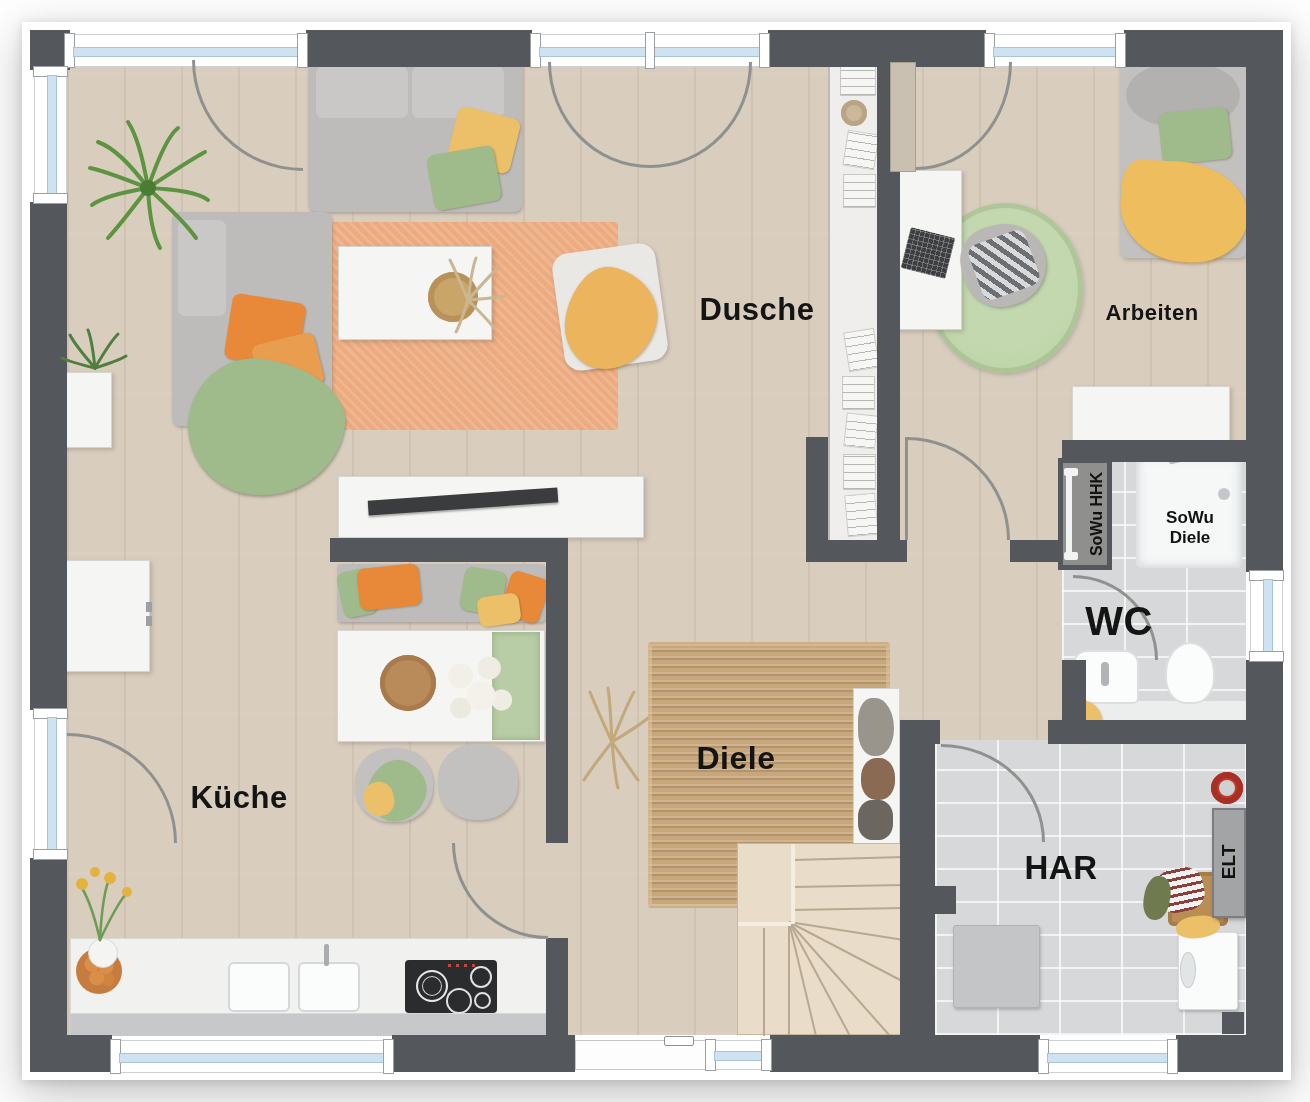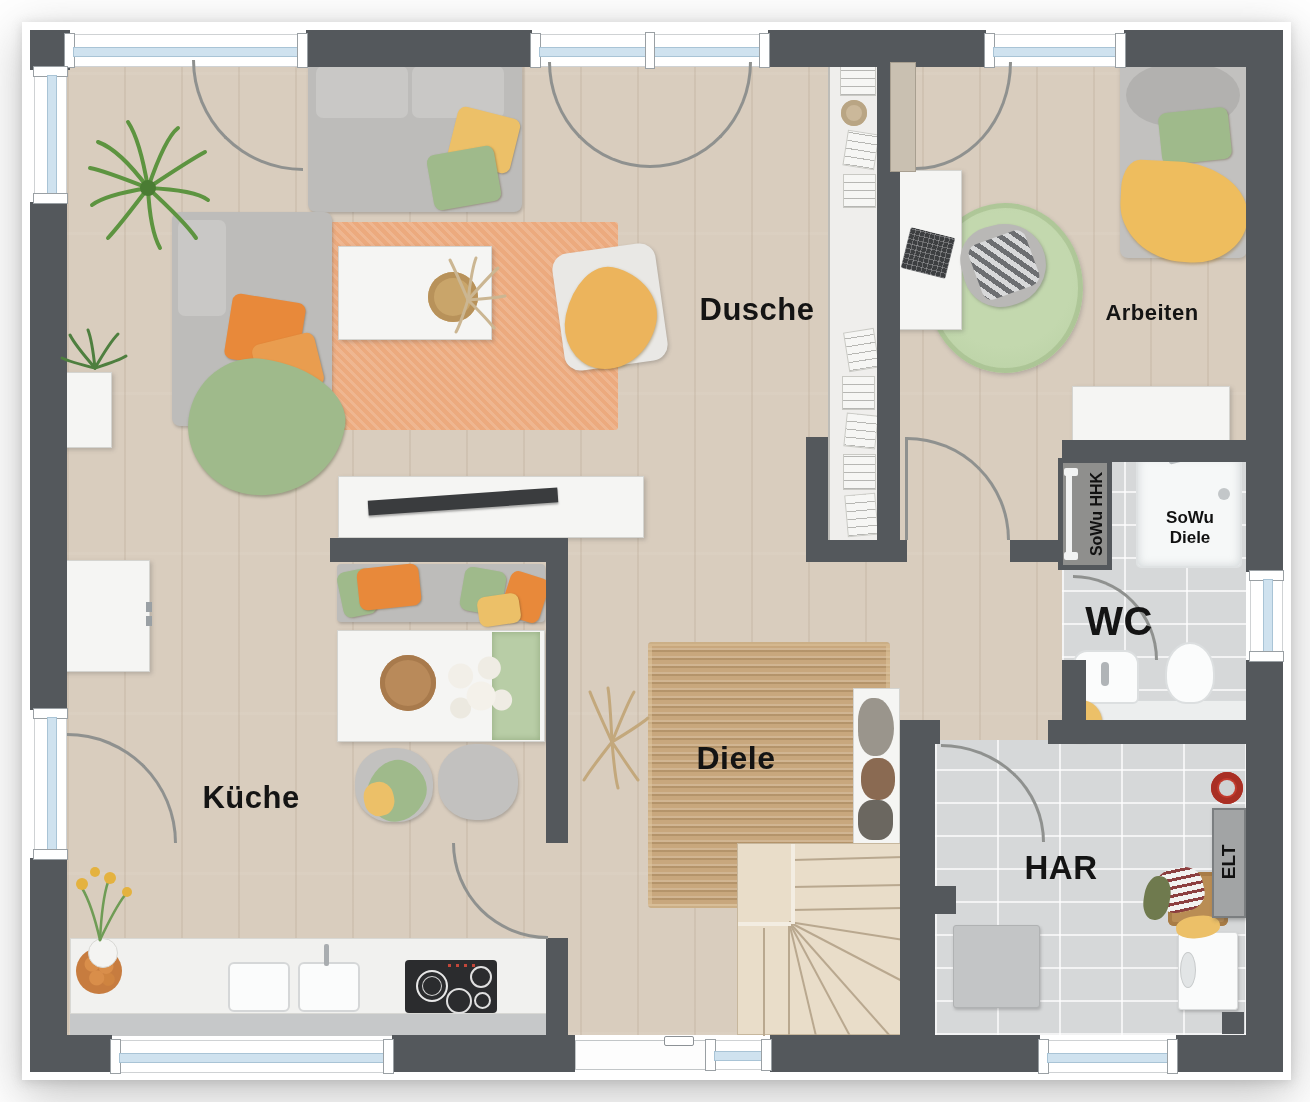--- a/index.html
+++ b/index.html
@@ -322,20 +322,20 @@
       <path d="M100,940 Q115,908 125,895"></path>
     </g>
     <circle cx="82" cy="884" r="6" fill="#e4b23f"></circle>
       <circle cx="110" cy="878" r="6" fill="#e4b23f"></circle>
     <circle cx="127" cy="892" r="5" fill="#e4b23f"></circle>
       <circle cx="95" cy="872" r="5" fill="#e4b23f"></circle>
   </svg>
 
   <div class="abs room-label" style="left:757px;top:310px;font-size:31px;">Dusche</div>
   <div class="abs room-label" style="left:1152px;top:313px;font-size:22px;">Arbeiten</div>
-  <div class="abs room-label" style="left:251px;top:798px;font-size:31px;">Küche</div>
+  <div class="abs room-label" style="left:239px;top:798px;font-size:31px;">Küche</div>
   <div class="abs room-label" style="left:736px;top:758px;font-size:32px;">Diele</div>
   <div class="abs room-label" style="left:1103px;top:621px;font-size:40px;margin-left:16px;">WC</div>
   <div class="abs room-label" style="left:1061px;top:868px;font-size:33px;">HAR</div>
   <div class="abs small-label" style="left:1190px;top:528px;font-size:17px;"><span>SoWu</span><br><span>Diele</span></div>
   <div class="abs small-label vert" style="left:1097px;top:514px;font-size:16px;">SoWu HHK</div>
   <div class="abs small-label vert" style="left:1229px;top:862px;font-size:19px;">ELT</div>
 </div>
 
 </body></html>

